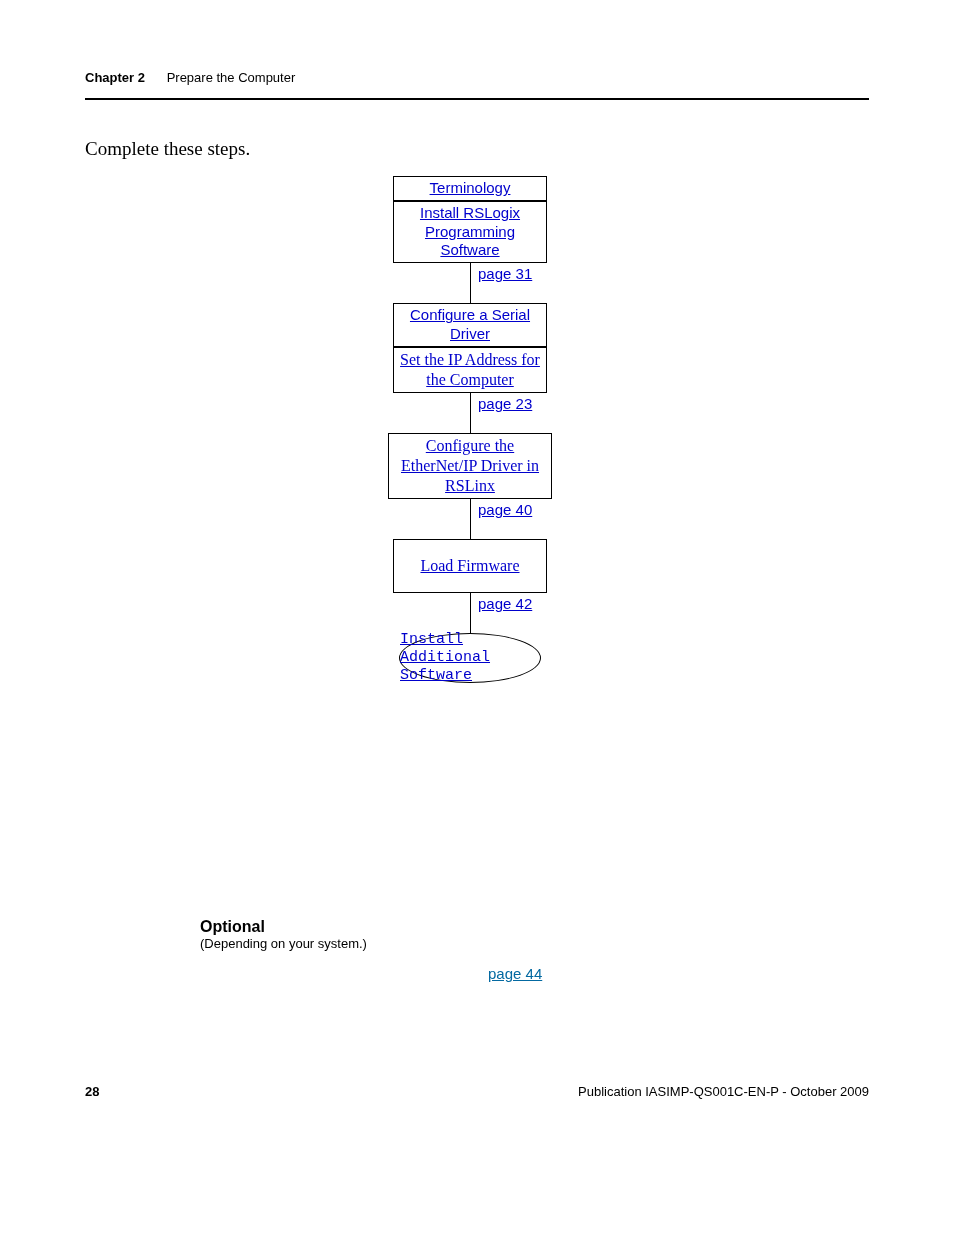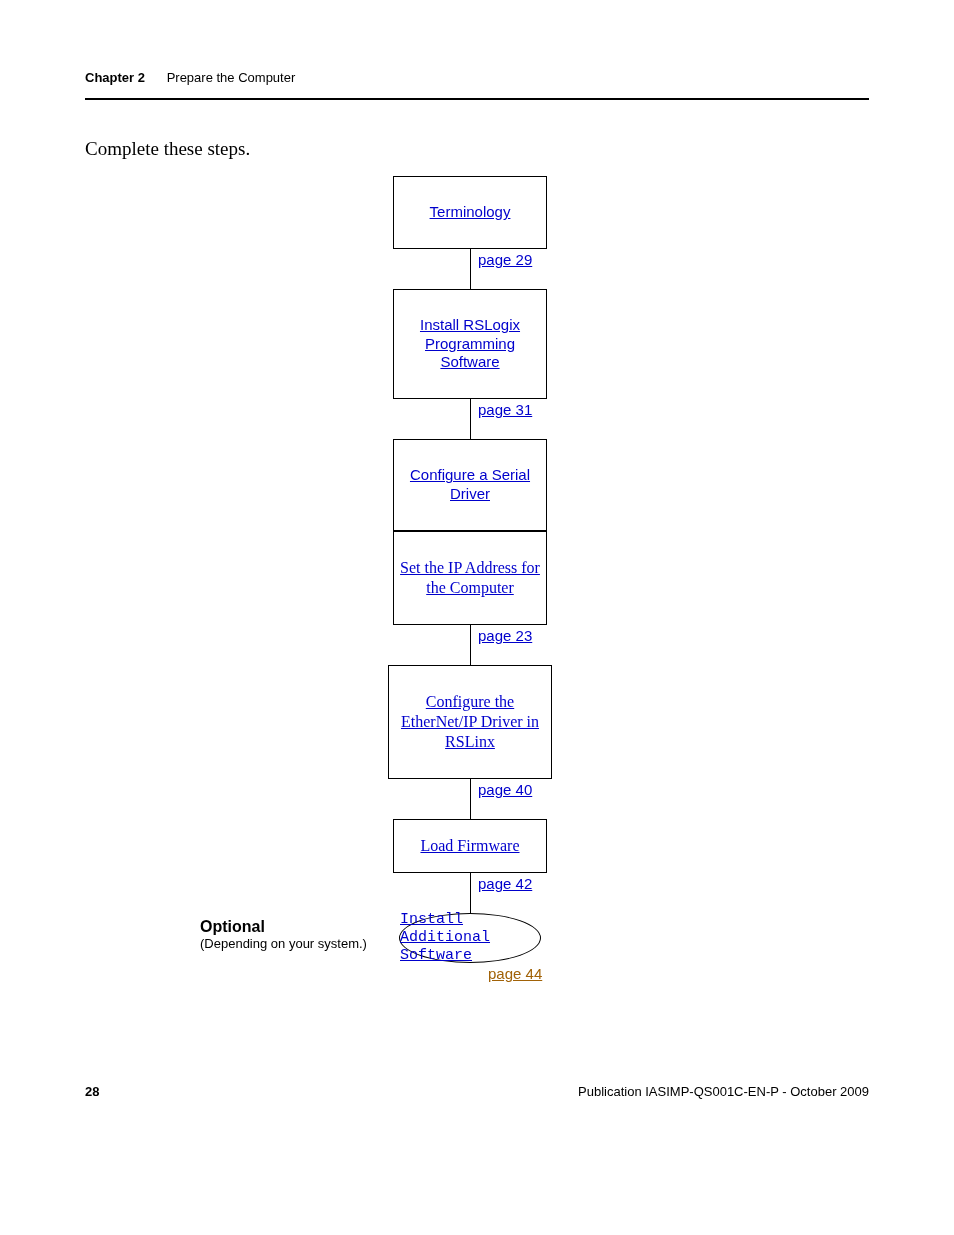--- a/index.html
+++ b/index.html
@@ -48,21 +48,21 @@
     position: absolute;
     top: 176px;
     left: 370px;
     width: 200px;
   }
   .node {
     border: 1.3px solid #000;
     width: 140px;
     margin: 0 auto;
     text-align: center;
-    padding: 26px 6px;
+    padding: 2px 6px;
     font-family: Arial, Helvetica, sans-serif;
     font-size: 15px;
     line-height: 1.25;
     background: #fff;
   }
   .node a, .oval a, .page-ref a {
     color: #0000cc;
     text-decoration: underline;
   }
   .connector-wrap {
@@ -130,21 +130,21 @@
     bottom: 52px;
     font-family: Arial, Helvetica, sans-serif;
     font-size: 13px;
   }
   .last-pageref {
     position: absolute;
     font-family: Arial, Helvetica, sans-serif;
     font-size: 15px;
   }
   .last-pageref a {
-    color: #a16207;
+    color: #0369a1;
     text-decoration: underline;
   }
   .serif-link {
     font-family: Georgia, "Times New Roman", serif;
     font-size: 16px;
   }
 </style>
 </head>
 <body>
 
@@ -156,24 +156,20 @@
   </div>
   <hr class="header-rule">
 
   <div class="intro">Complete these steps.</div>
 
   <div class="flow">
 
     <div class="node">
       <a href="#">Terminology</a>
     </div>
-    <div class="connector-wrap tall">
-      <div class="connector-line"></div>
-      <div class="page-ref"><a href="#">page 29</a></div>
-    </div>
 
     <div class="node">
       <a href="#">Install RSLogix Programming Software</a>
     </div>
     <div class="connector-wrap tall">
       <div class="connector-line"></div>
       <div class="page-ref"><a href="#">page 31</a></div>
     </div>
 
     <div class="node">

